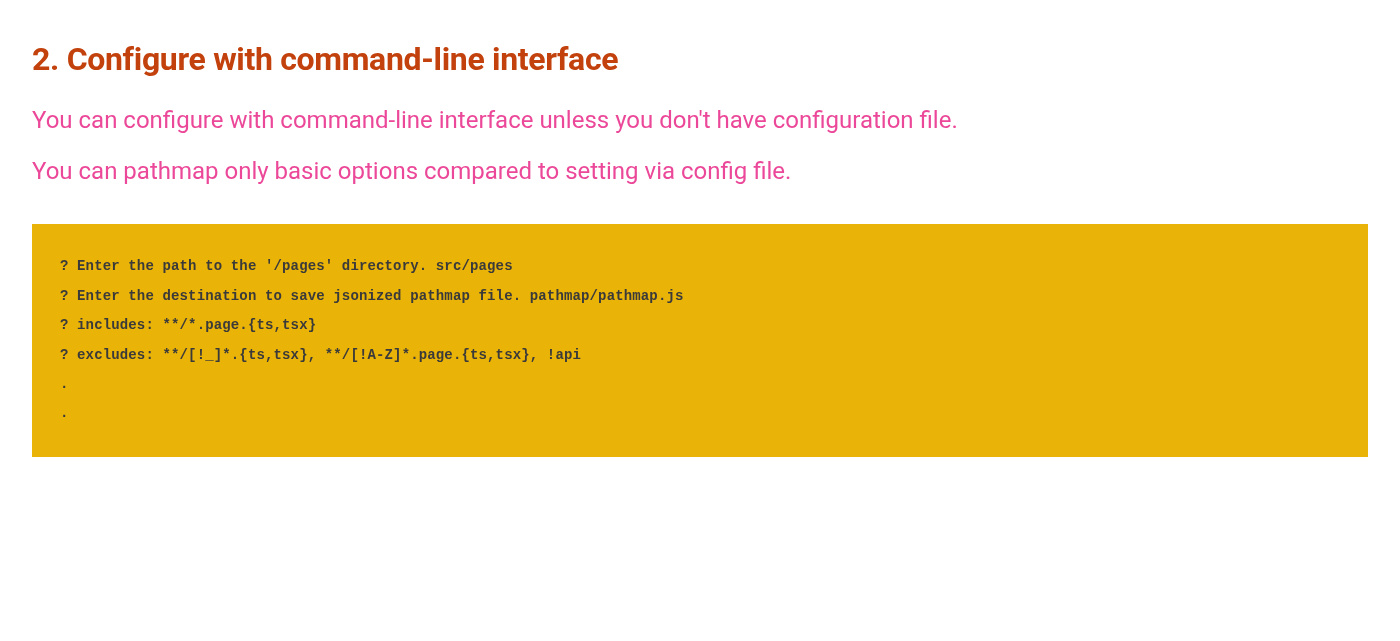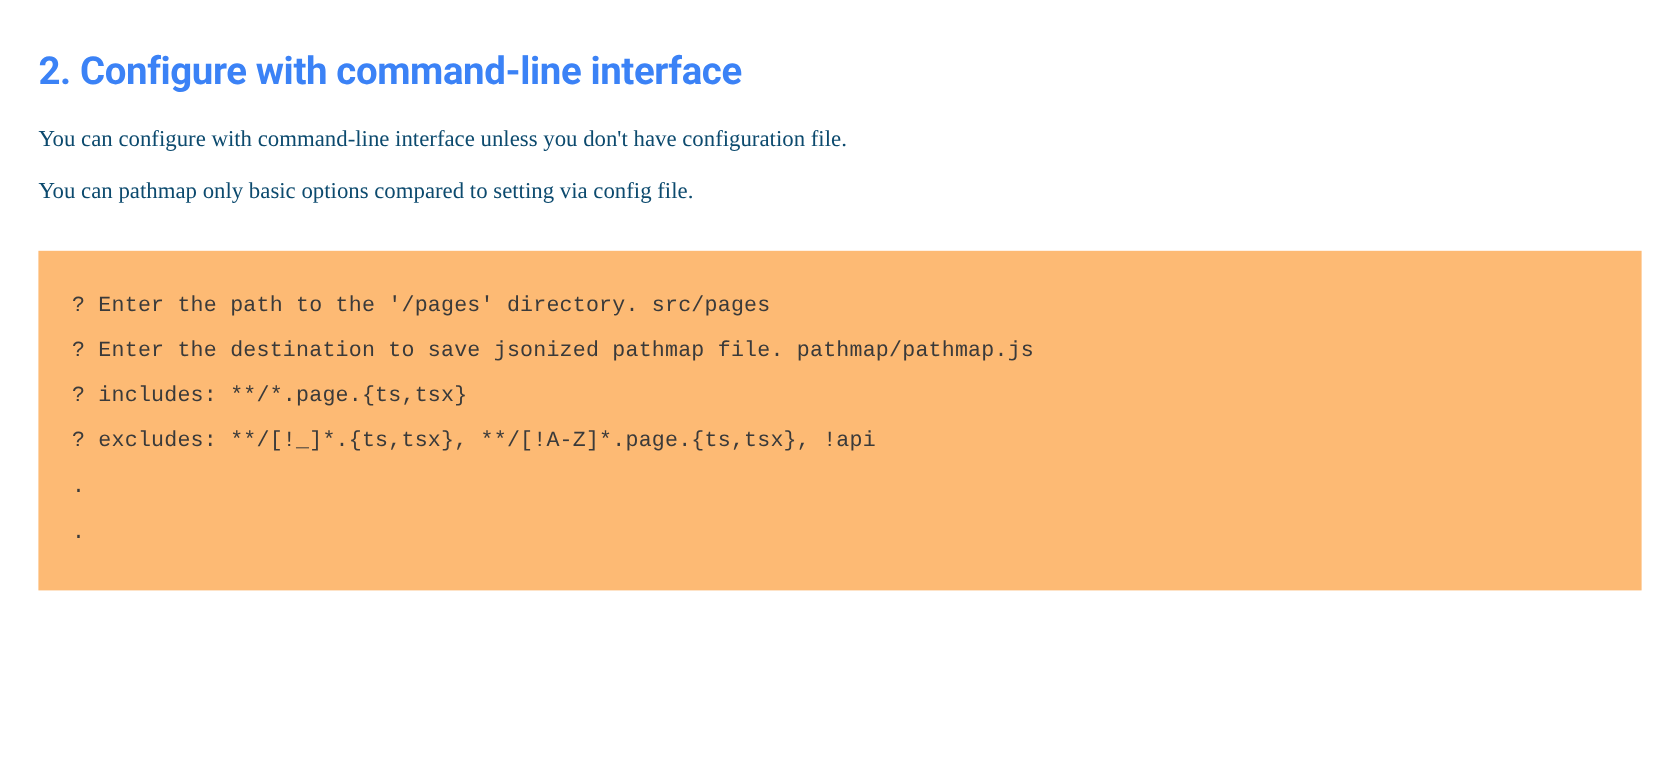--- a/index.html
+++ b/index.html
@@ -10,43 +10,43 @@
     body {
       font-family: -apple-system, BlinkMacSystemFont, "Segoe UI", Roboto, "Helvetica Neue", Arial, sans-serif;
       background: #ffffff;
       color: #1a1a1a;
       padding: 40px 32px;
       width: 1400px;
     }
     .section-heading {
       font-size: 32px;
       font-weight: 700;
-      color: #3b82f6;
+      color: #c2410c;
       margin-bottom: 24px;
       letter-spacing: -0.01em;
     }
     .paragraph {
-      font-size: 19px;
+      font-size: 24px;
       line-height: 1.55;
-      color: #0c4a6e;
+      color: #ec4899;
       margin-bottom: 14px;
       font-weight: 400;
-      font-family: Liberation Serif, serif;
     }
     .code-block {
-      background: #fdba74;
+      background: #eab308;
       padding: 28px 28px;
       margin-top: 34px;
       font-family: "SFMono-Regular", Consolas, "Liberation Mono", Menlo, Courier, monospace;
-      font-size: 18px;
+      font-size: 14px;
       line-height: 2.1;
       color: #3a3a3a;
       white-space: pre;
       overflow-x: auto;
       letter-spacing: 0.01em;
+      font-weight: bold;
     }
     .code-line {
       display: block;
     }
   </style>
 </head>
 <body>
 
 <h2 class="section-heading">2. Configure with command-line interface</h2>
 

